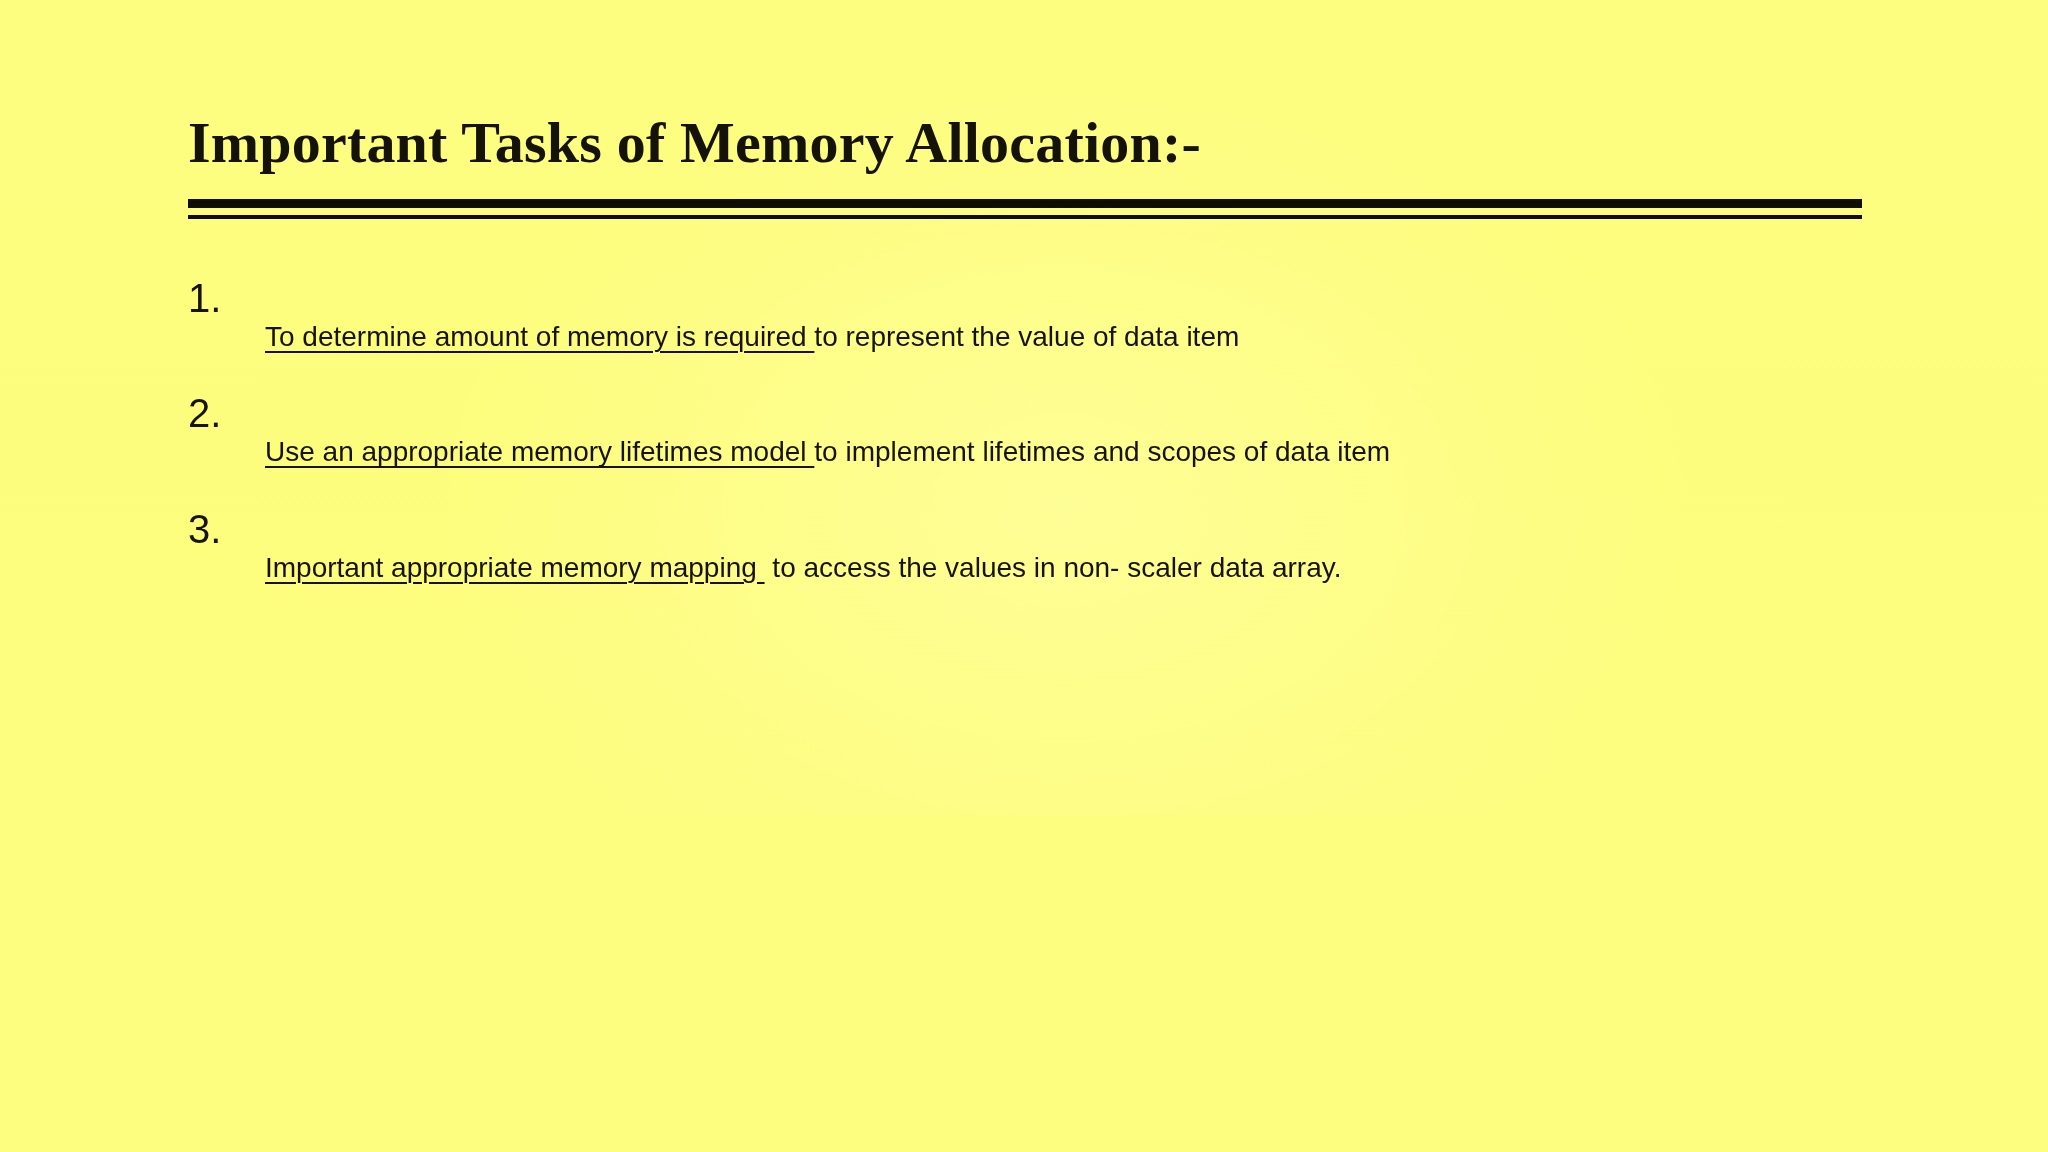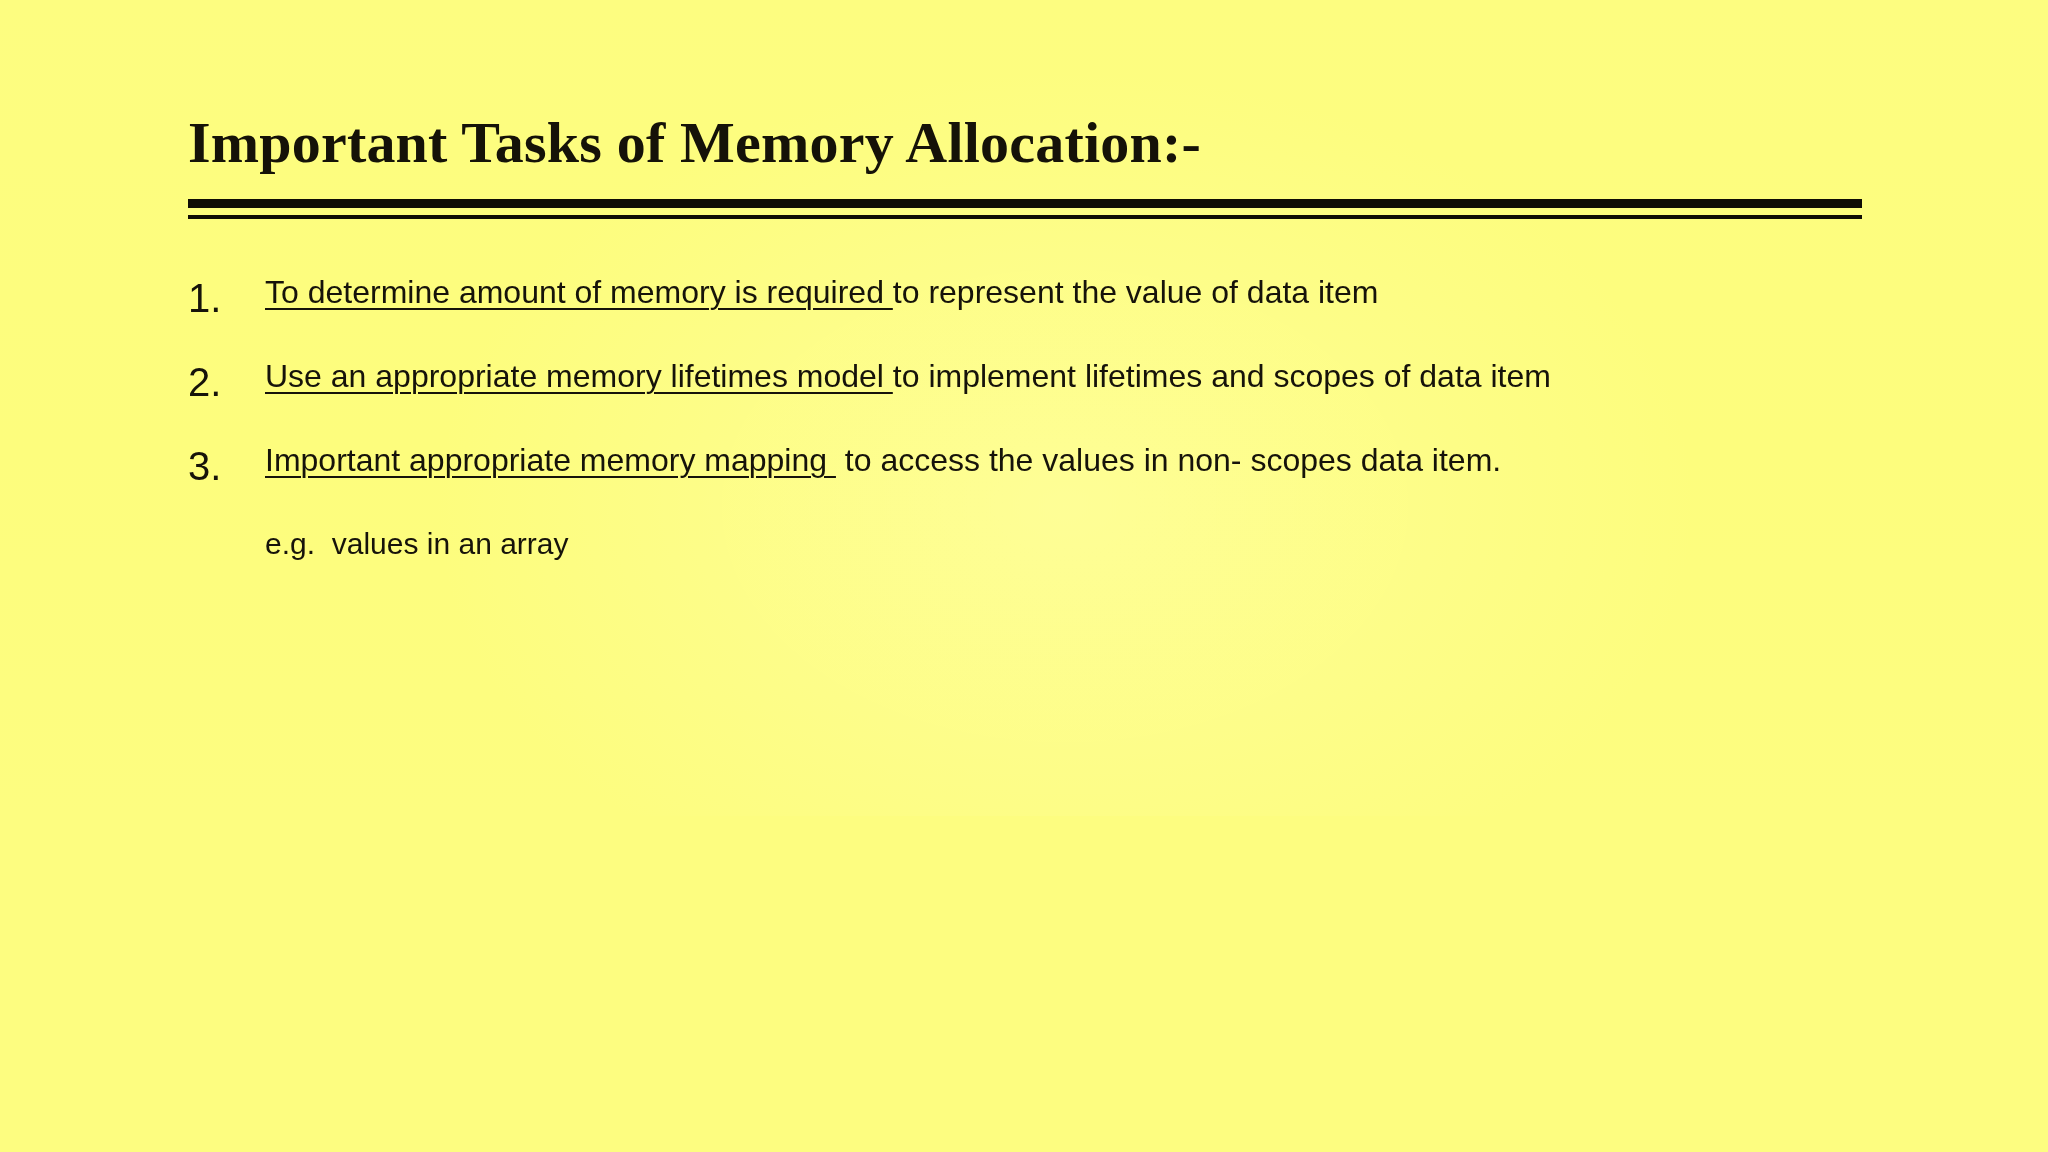--- a/index.html
+++ b/index.html
@@ -85,23 +85,24 @@
   .item-number {
     flex: 0 0 auto;
     width: 77px;
     font-size: 40px;
     line-height: 1.30;
     color: #16130a;
   }
 
   .item-text {
     flex: 1 1 auto;
-    font-size: 32px;
+    font-size: 28px;
     line-height: 1.30;
     color: #16130a;
+    margin-top: 47px;
   }
 
   .lead {
     text-decoration: underline;
     text-decoration-thickness: 2px;
     text-underline-offset: 5px;
   }
 
   
   .lead, .rest {
@@ -139,20 +140,19 @@
       <span class="item-text"><span class="lead">To determine amount of memory is required </span><span class="rest">to represent the value of data item</span></span>
     </div>
 
     <div class="list-item">
       <span class="item-number">2.</span>
       <span class="item-text"><span class="lead">Use an appropriate memory lifetimes model </span><span class="rest">to implement lifetimes and scopes of data item</span></span>
     </div>
 
     <div class="list-item">
       <span class="item-number">3.</span>
-      <span class="item-text"><span class="lead">Important appropriate memory mapping </span><span class="rest"> to access the values in non- scopes data item.</span></span>
+      <span class="item-text"><span class="lead">Important appropriate memory mapping </span><span class="rest"> to access the values in non- scaler data array.</span></span>
     </div>
 
-    <div class="example-note">e.g.  values in an array</div>
 
   </div>
 
 </div>
 
 </body></html>

